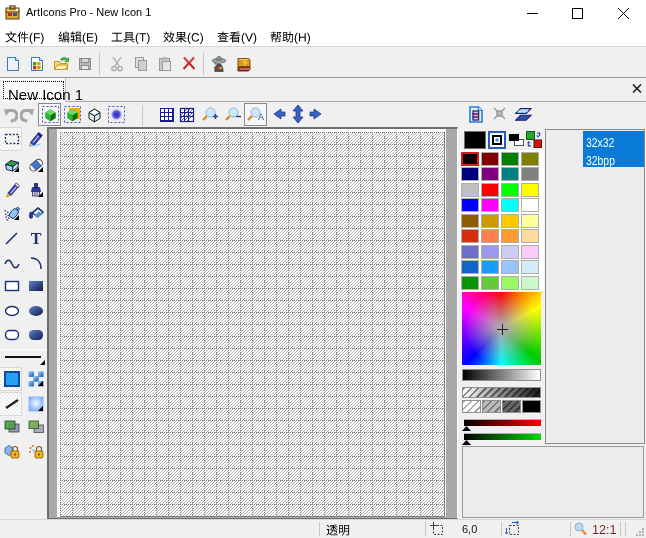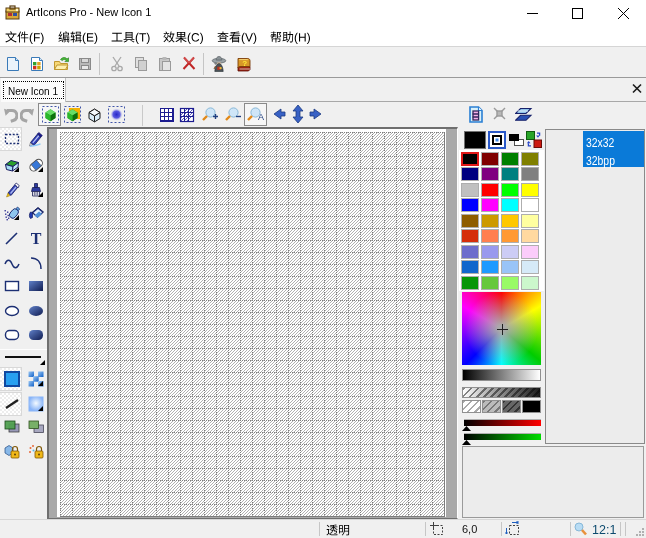--- a/index.html
+++ b/index.html
@@ -129,21 +129,21 @@
 <svg class="abs" style="left:236px;top:56px" width="16" height="16" viewBox="0 0 16 16">
       <path d="M2 11.5l1.5-1h10.5v3l-1.5 1.5H2z" fill="#9c2414" stroke="#5c0c04" stroke-width="0.8"></path>
 <path d="M3.5 13h10.5" stroke="#e8e0d0" stroke-width="0.8"></path>
 <path d="M2 2.5h9.8c1.2 0 2.2.9 2.2 2.2v5.8H4.2C3 10.5 2 11 2 12z" fill="#d89828" stroke="#7c3c08" stroke-width="0.9"></path>
 <path d="M3.2 3.6h8.6" stroke="#f8d880" stroke-width="0.9"></path>
 <text x="8.6" y="9.6" font-size="8" font-weight="bold" fill="#ffe838" text-anchor="middle" font-family="Liberation Sans">?</text>
     </svg>
 <div class="abs" style="left:0;top:78px;width:646px;height:24px;background:#f0f0f0"></div>
 <div class="abs" style="left:1px;top:78px;width:65px;height:24px;background:#fbfbfb;border-right:1px solid #c0c0c0"></div>
 <div class="abs" style="left:3px;top:81px;width:61px;height:18px;border:1px dotted #000"></div>
-<div class="abs" style="left:8px;top:86px;font-size:10px;color:#000">New Icon 1</div>
+<div class="abs" style="left:8px;top:86px;font-size:15px;color:#000">New Icon 1</div>
 <div class="abs" style="left:66px;top:101px;width:580px;height:1px;background:#a8a8a8"></div>
 <svg class="abs" style="left:631px;top:83px" width="12" height="11" viewBox="0 0 12 11" stroke="#1a1a1a" stroke-width="1.6">
       <line x1="2" y1="1.5" x2="10" y2="9.5"></line>
       <line x1="10" y1="1.5" x2="2" y2="9.5"></line>
     </svg>
 <div class="abs" style="left:0;top:102px;width:646px;height:26px;background:#f0f0f0"></div>
 <svg class="abs" style="left:3px;top:107px" width="15" height="16" viewBox="0 0 15 16">
       <path d="M4 3.5h5a5.1 5.1 0 0 1 1.2 10l-2.4.7" fill="none" stroke="#a5a5a5" stroke-width="3"></path>
 <path d="M1 1.8l6.6 1.9-5 5z" fill="#a5a5a5"></path>
     </svg>
@@ -565,21 +565,21 @@
 <svg class="abs" style="left:505px;top:521px" width="15" height="15" viewBox="0 0 15 15">
 <rect x="4.5" y="4.5" width="9" height="9" fill="none" stroke="#404040" stroke-dasharray="2 1.5"></rect>
 <path d="M7 1.5h5M12 0v3M10 1.5l3 0" stroke="#2060c0"></path>
       <path d="M13 0v3" stroke="#2060c0"></path>
 <path d="M1.5 7v5M0 12h3M1.5 10v3" stroke="#2060c0"></path>
 </svg>
 <svg class="abs" style="left:574px;top:522px" width="13" height="14" viewBox="0 0 13 14">
 <circle cx="5" cy="5" r="4" fill="#b8dcf4" stroke="#88b8d8"></circle>
 <path d="M8 8l4 4.5" stroke="#e8913c" stroke-width="2.6"></path>
 </svg>
-<div class="abs" style="left:592px;top:523px;font-size:12.5px;color:#0c4a6e">12:1</div>
+<div class="abs" style="left:592px;top:523px;font-size:12.5px;color:#7f1d1d">12:1</div>
 <svg class="abs" style="left:635px;top:527px" width="10" height="10" viewBox="0 0 10 10" fill="#b0b0b0">
 <rect x="7" y="1" width="2" height="2"></rect>
       <rect x="7" y="4" width="2" height="2"></rect>
       <rect x="4" y="4" width="2" height="2"></rect>
 <rect x="7" y="7" width="2" height="2"></rect>
       <rect x="4" y="7" width="2" height="2"></rect>
       <rect x="1" y="7" width="2" height="2"></rect>
 </svg>
 </div>
 </body></html>

